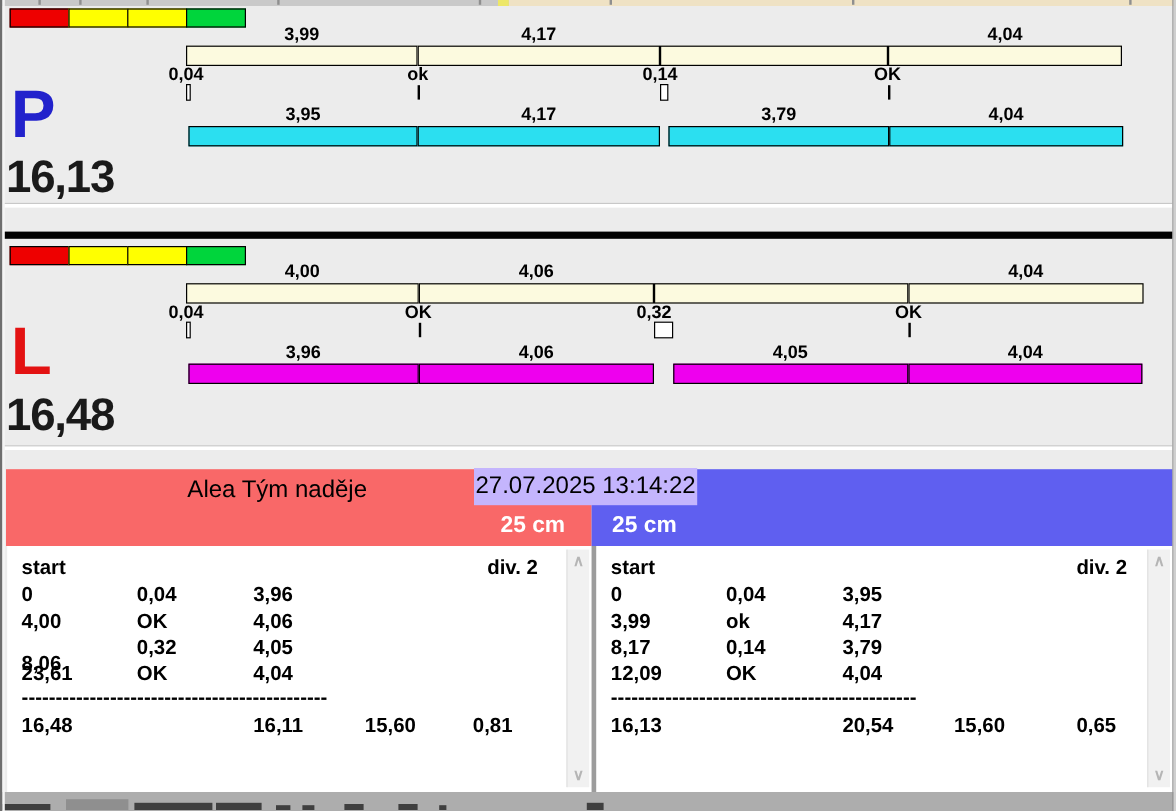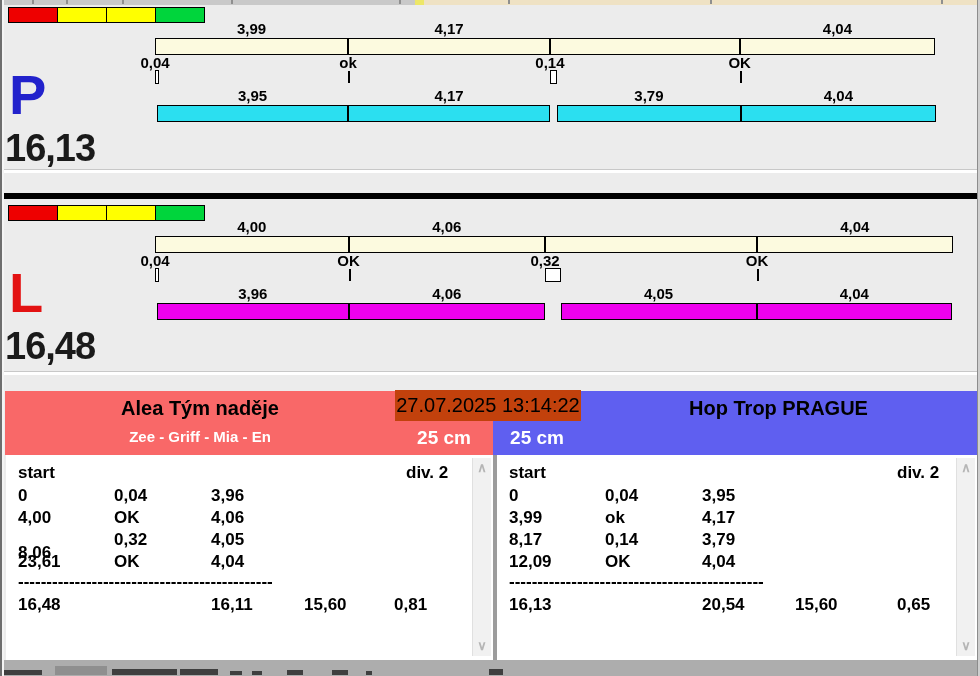--- a/index.html
+++ b/index.html
@@ -26,25 +26,25 @@
   .tickline{position:absolute;width:2px;height:12px;background:#000;}
   .letter{position:absolute;left:9px;top:62px;font-weight:bold;font-size:56px;line-height:1;}
   .total{position:absolute;left:5px;top:124px;font-weight:bold;font-size:38px;line-height:1;
          color:#1A1A1A;letter-spacing:-1px;}
 
   .groove{position:absolute;left:3px;width:974px;height:3px;background:#FFF;border-top:1px solid #C8C8C8;}
   .blackbar{position:absolute;left:3px;top:193px;width:974px;height:6px;background:#000;}
 
   
   .team-hdr{position:absolute;top:391px;height:64px;}
-  .hdr-title{position:absolute;top:6px;left:0;right:0;text-align:center;font-weight:bold;
-             font-size:20px;color:#000;white-space:nowrap;}
+  .hdr-title{position:absolute;top:6px;left:0;right:0;text-align:center;font-weight:normal;
+             font-size:20px;color:#000;white-space:nowrap;padding-left:31px;}
   .hdr-sub{position:absolute;top:37px;left:0;right:0;text-align:center;font-weight:bold;
            font-size:15px;color:#FFF;white-space:nowrap;}
-  .timestamp{position:absolute;left:395px;top:390px;width:186px;height:31px;background:#c2410c;
+  .timestamp{position:absolute;left:395px;top:390px;width:186px;height:31px;background:#c4b5fd;
              color:#000;font-size:20px;line-height:31px;text-align:center;white-space:nowrap;}
   .badge{position:absolute;top:424px;height:30px;font-weight:bold;font-size:19px;line-height:28px;
          color:#FFF;text-align:center;}
 
   
   .ttable{position:absolute;top:455px;height:205px;background:#FFF;}
   .cell{position:absolute;font-weight:bold;font-size:17px;line-height:20px;color:#000;white-space:pre;}
   .tdiv{position:absolute;left:493px;top:455px;width:4px;height:205px;background:#9C9C9C;}
   .sbar{position:absolute;right:2px;top:3px;bottom:4px;width:18px;background:#F1F1F1;
         border-left:1px solid #E0E0E0;}
@@ -137,24 +137,22 @@
       <div class="blabel" style="left: 560.592px; width: 196.02px; top: 83px;">4,05</div>
       <div class="bar" style="left: 560.592px; width: 196.02px; top: 100px; background: rgb(238, 0, 238);"></div>
       <div class="blabel" style="left: 756.612px; width: 195.536px; top: 83px;">4,04</div>
       <div class="bar" style="left: 756.612px; width: 195.536px; top: 100px; background: rgb(238, 0, 238);"></div>
     </section>
 
   <div class="groove" style="top:371px"></div>
 
   <div class="team-hdr" style="left: 5px; width: 488px; background: rgb(249, 104, 104);">
     <div class="hdr-title" style="left:0;width:390px">Alea Tým naděje</div>
-    <div class="hdr-sub" style="left:0;width:390px">Zee - Griff - Mia - En</div>
   </div>
   <div class="team-hdr" style="left: 493px; width: 484px; background: rgb(95, 95, 240);">
-    <div class="hdr-title" style="left:87px">Hop Trop PRAGUE</div>
   </div>
   <div class="timestamp">27.07.2025 13:14:22</div>
   <div class="badge" style="left:395px;width:98px">25 cm</div>
   <div class="badge" style="left:493px;width:88px">25 cm</div>
 
   <div class="ttable" style="left:6px;width:487px">
     <div class="sbar">
       <div class="up">∧</div>
       <div class="dn">∨</div>
     </div>

